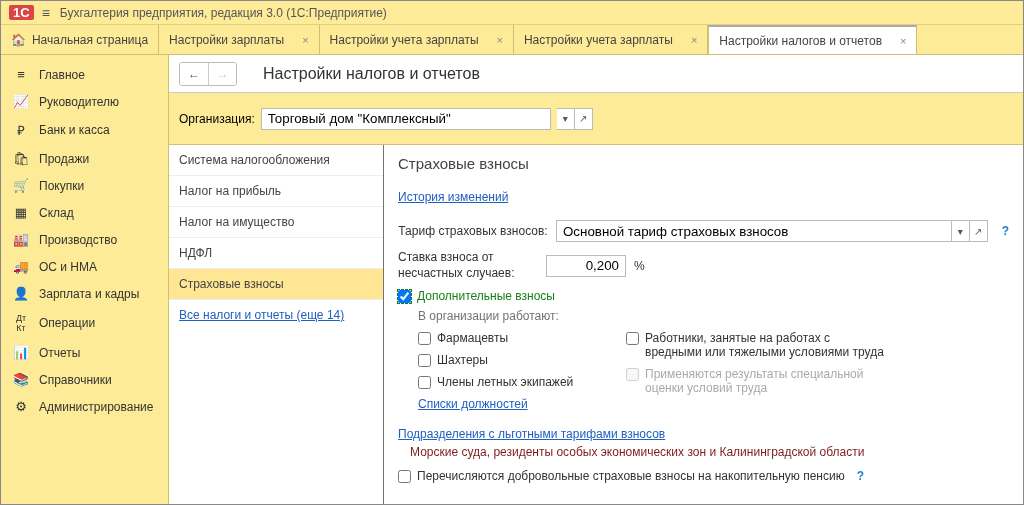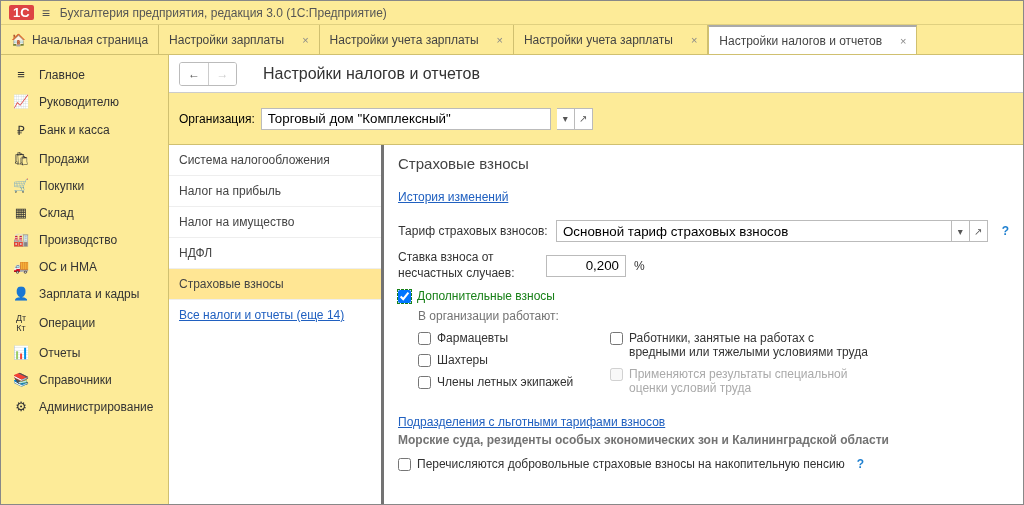--- a/index.html
+++ b/index.html
@@ -29,21 +29,21 @@
 .navbtn + .navbtn { border-left: 1px solid #ccc; }
 .pagetitle { font-size: 16px; color: #333; margin-left: 16px; }
 
 .orgbar { background: #fdeb98; height: 52px; display: flex; align-items: center; padding: 0 10px; gap: 6px; border-bottom: 1px solid #d0c070; }
 .orgbar input { height: 22px; width: 290px; border: 1px solid #bbb; padding: 0 6px; background: #fff; }
 .fieldbtns { display: flex; }
 .fieldbtn { width: 18px; height: 22px; border: 1px solid #bbb; border-left: none; background: #fff; display: flex; align-items: center; justify-content: center; font-size: 10px; cursor: pointer; color: #555; }
 
 .body { display: flex; flex: 1; }
 
-.settingslist { width: 215px; border-right: 3px solid #737373; }
+.settingslist { width: 215px; border-right: 1px solid #737373; }
 .settingslist .sitem { padding: 8px 10px; color: #444; cursor: pointer; border-bottom: 1px solid #eee; }
 .settingslist .sitem.active { background: #ffe694; }
 .settingslist .sitem.link { color: #2060c0; text-decoration: underline; border-bottom: none; }
 
 .pane { flex: 1; padding: 10px 14px; color: #333; overflow: auto; }
 .pane h2 { font-size: 15px; font-weight: normal; color: #444; margin-bottom: 10px; }
 .link { color: #2060c0; text-decoration: underline; cursor: pointer; }
 .row { display: flex; align-items: center; margin: 8px 0; gap: 8px; }
 .row .lbl { width: 150px; text-align: center; }
 .row .lbl2 { width: 140px; line-height: 1.3; }
@@ -52,24 +52,24 @@
 .numinput { width: 80px; height: 22px; border: 1px solid #bbb; text-align: right; padding: 0 6px; }
 .q { color: #2080d0; cursor: pointer; margin-left: 6px; font-weight: bold; }
 
 .chk { display: flex; align-items: flex-start; gap: 6px; margin: 4px 0; }
 .chk input[type=checkbox] { width: 13px; height: 13px; margin-top: 1px; }
 .chk.green { color: #188018; }
 .chk.green input[type=checkbox] { outline: 1px dashed #188018; }
 .chk.disabled { color: #aaa; }
 
 .indent { margin-left: 20px; }
-.cols { display: flex; gap: 12px; margin-top: 4px; }
+.cols { display: flex; gap: 28px; margin-top: 4px; }
 .col { display: flex; flex-direction: column; }
 .sublabel { color: #737373; margin: 6px 0 4px 20px; }
-.hint { color: #737373; margin: 4px 0 10px 0; font-weight: bold; }
+.hint { color: #7f1d1d; margin: 4px 0 10px 12px; }
 .sep { height: 8px; }
 </style>
 </head>
 <body>
 
 <div class="titlebar">
   <span class="logo"><span style="background:#d44;color:#fff;padding:0 4px;border-radius:2px;">1C</span></span>
   <span class="ham">≡</span>
   <span>Бухгалтерия предприятия, редакция 3.0  (1С:Предприятие)</span>
 </div>
@@ -222,20 +222,21 @@
                 <span>Фармацевты</span>
               </label>
             <label class="chk">
                 <input type="checkbox" style="">
                 <span>Шахтеры</span>
               </label>
             <label class="chk">
                 <input type="checkbox" style="">
                 <span>Члены летных экипажей</span>
               </label>
+            <span class="link" style="margin-top:4px;">Списки должностей</span>
           </div>
           <div class="col" style="width:260px;">
             <label class="chk">
                 <input type="checkbox" style="">
                 <span>Работники, занятые на работах с вредными или тяжелыми условиями труда</span>
               </label>
             <label class="chk disabled">
                 <input type="checkbox" disabled="" style="">
                 <span>Применяются результаты специальной оценки условий труда</span>
               </label>

